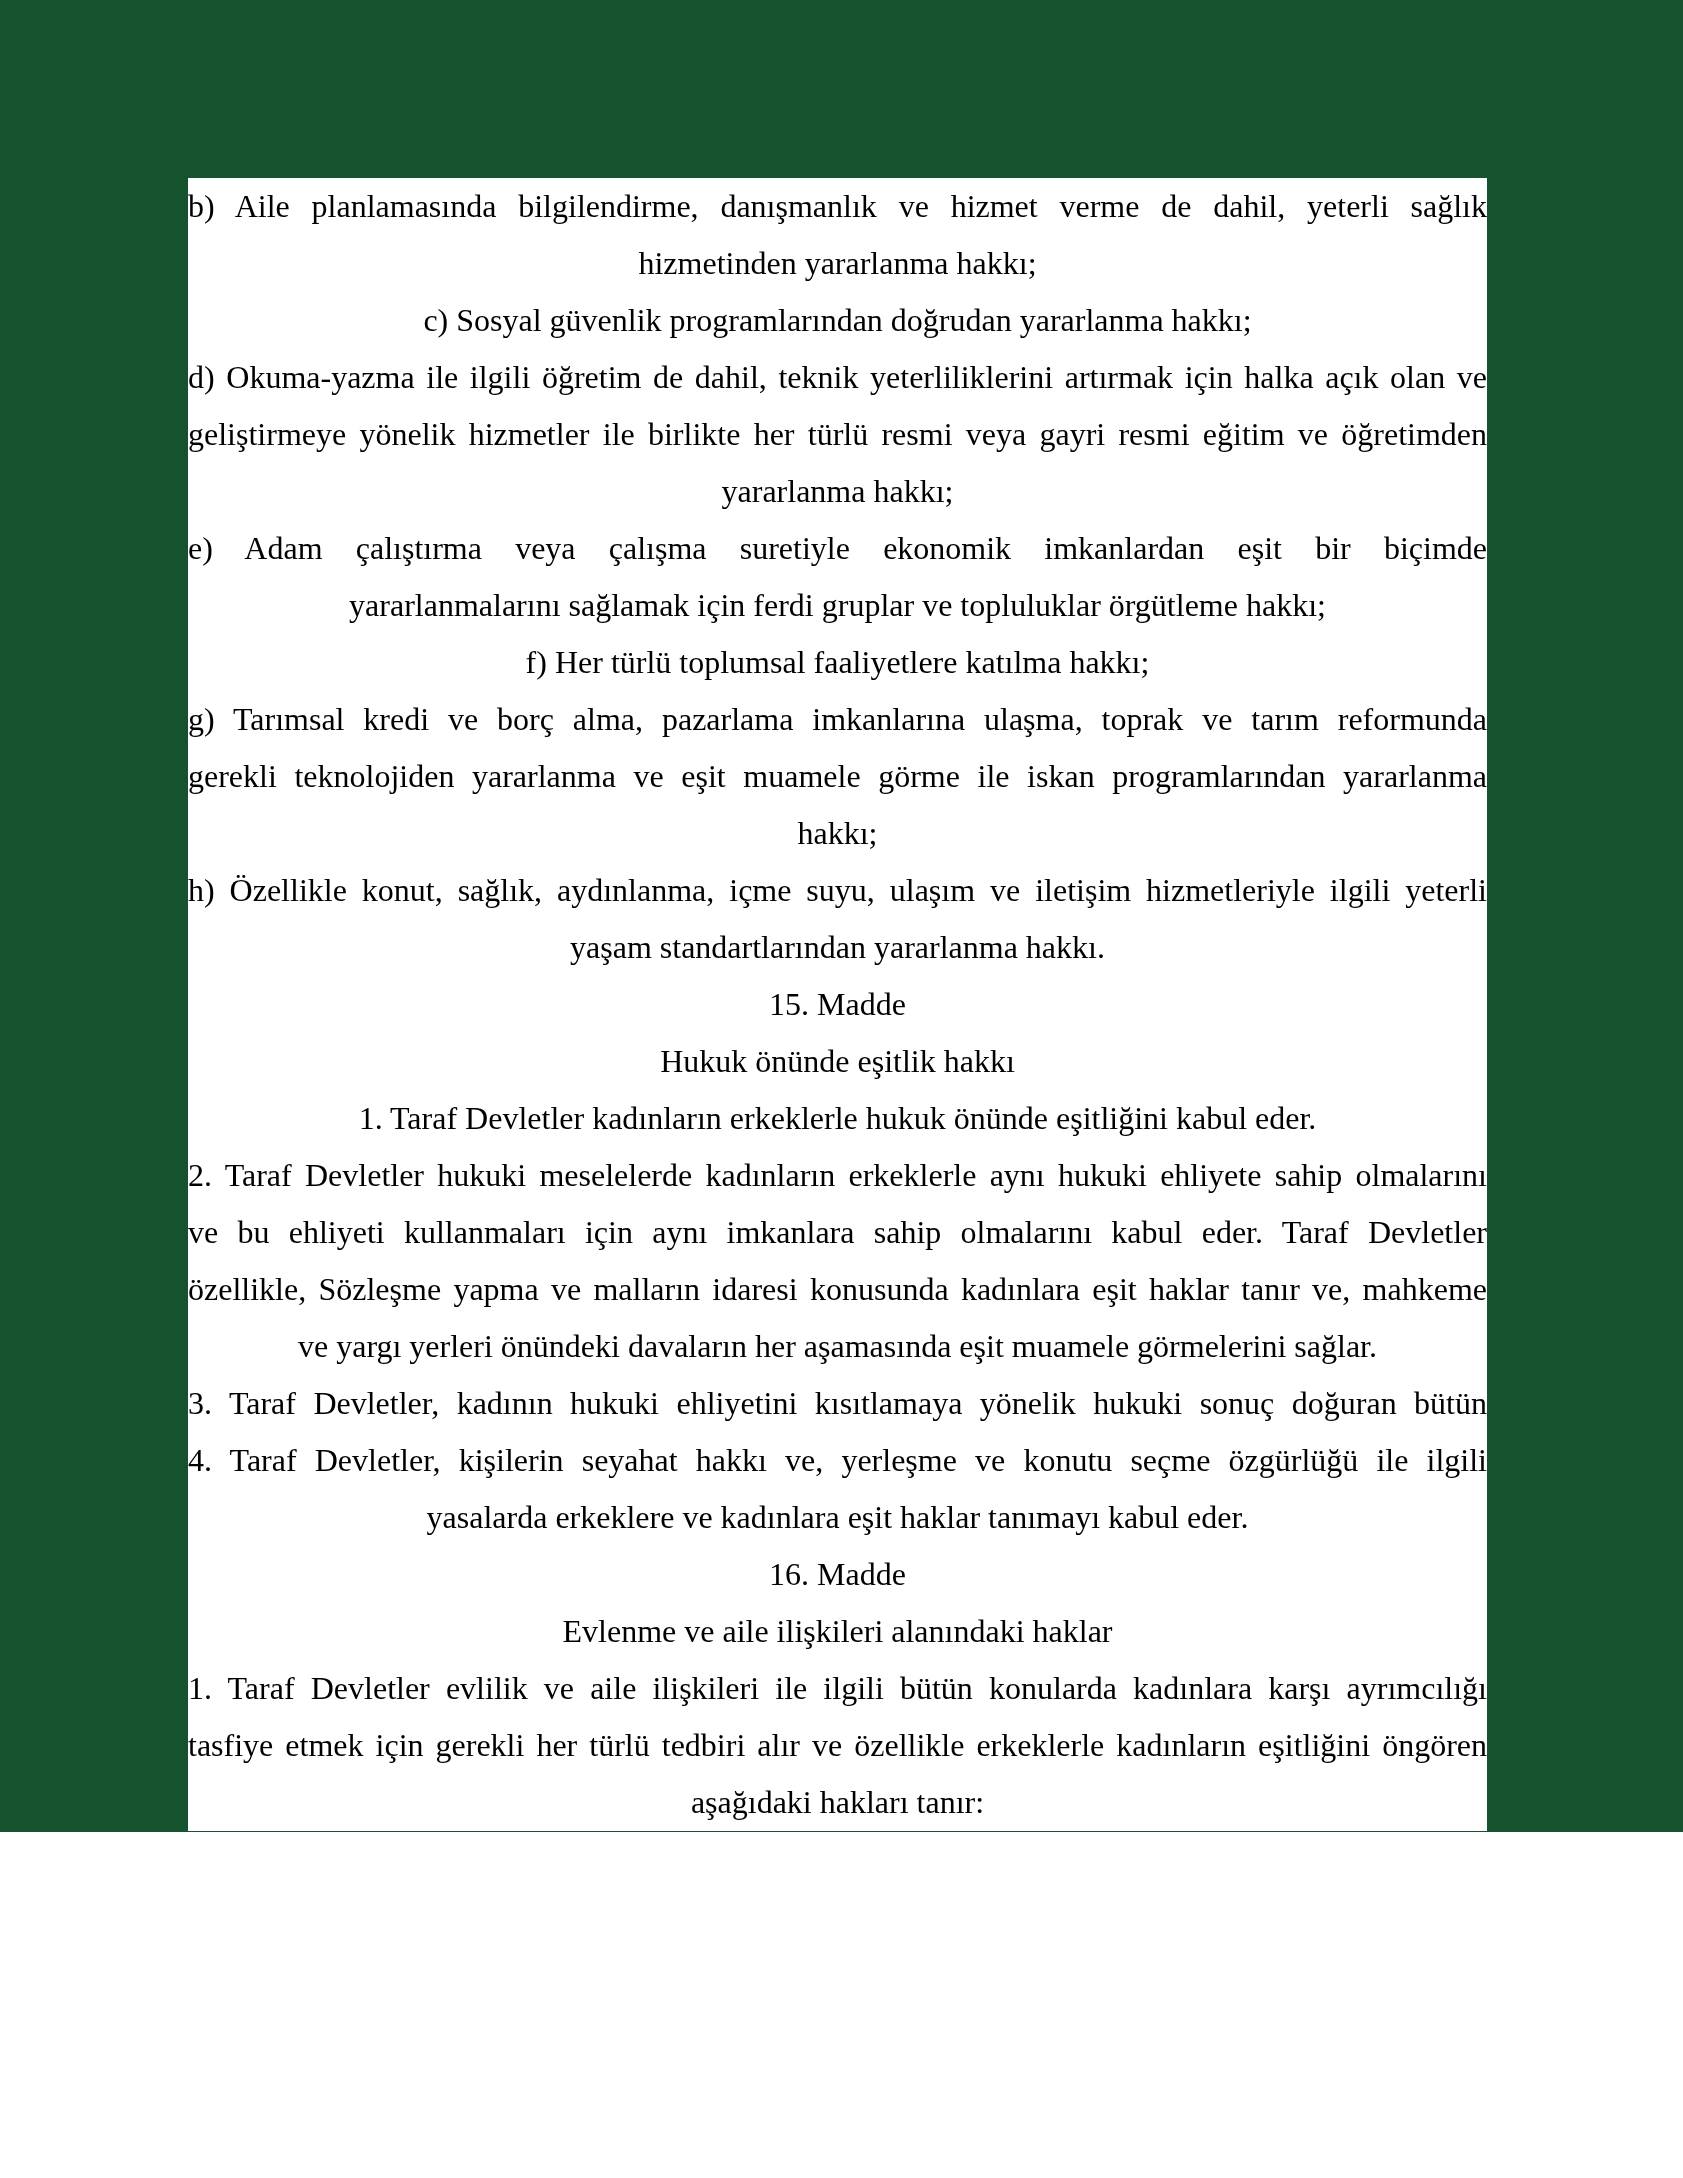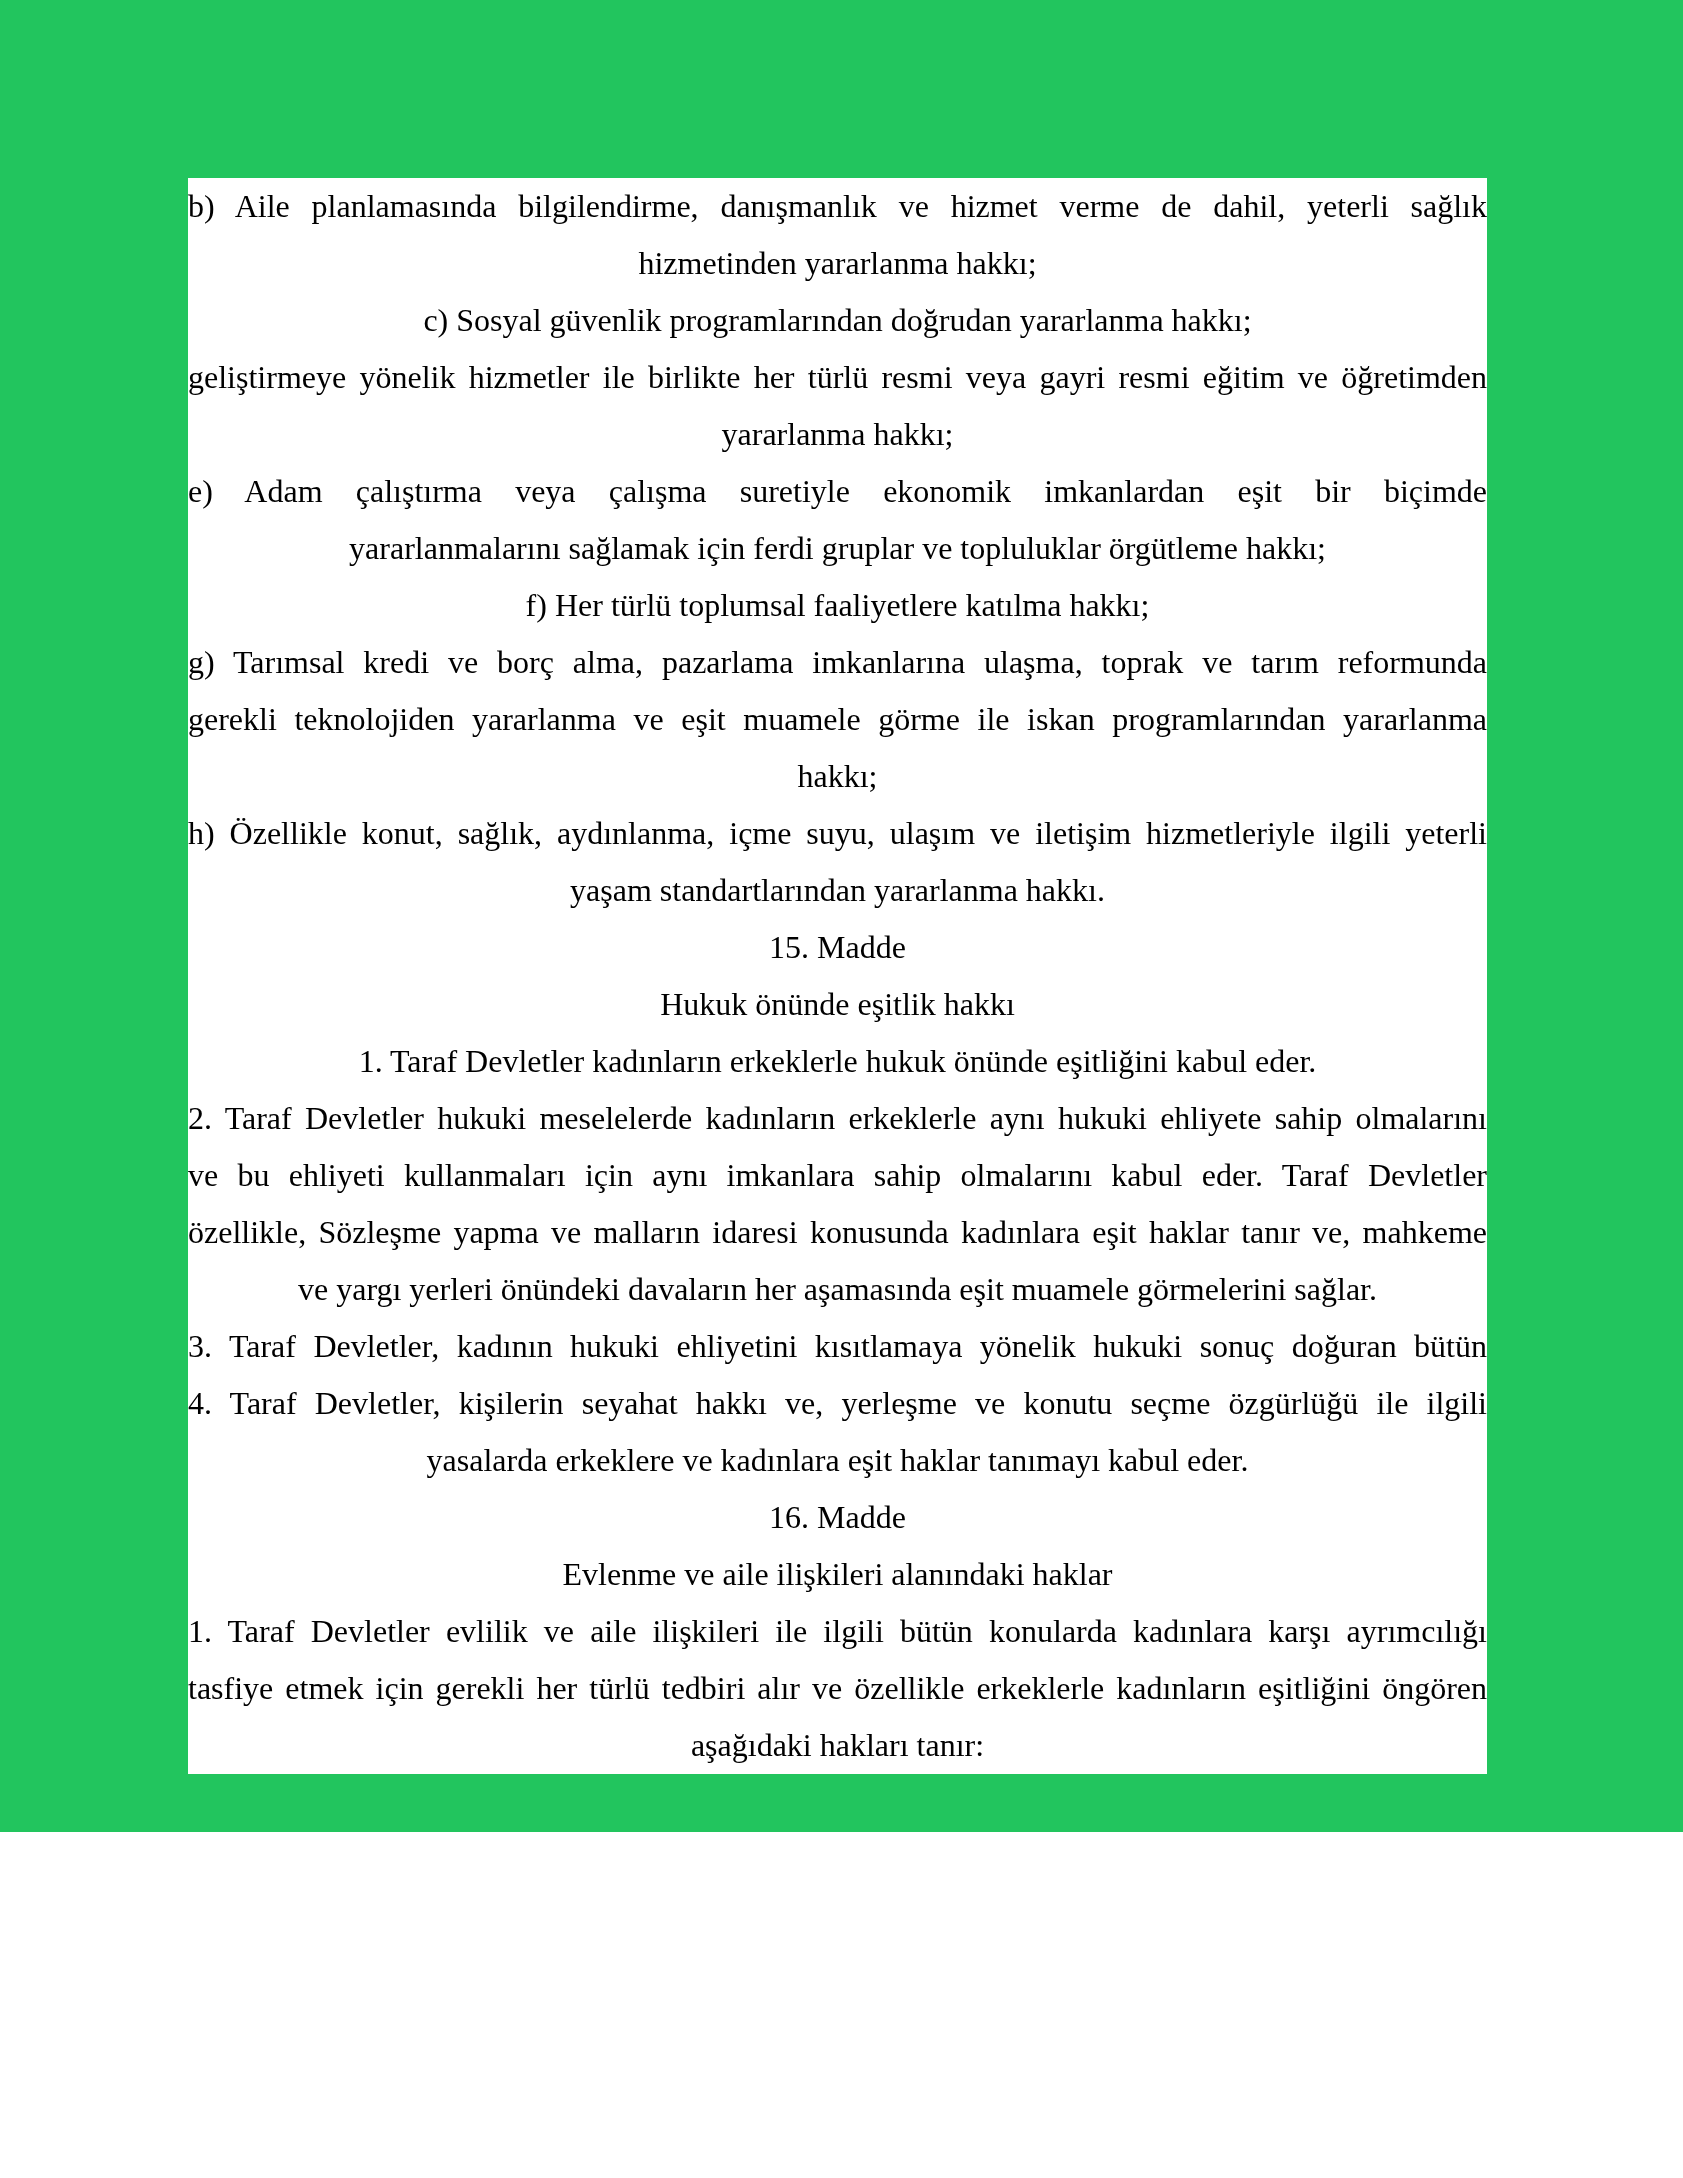--- a/index.html
+++ b/index.html
@@ -4,21 +4,21 @@
 <style>
   html, body {
     margin: 0;
     padding: 0;
     background: #ffffff;
   }
   .page {
     position: relative;
     width: 1683px;
     height: 1832px;
-    background: #22c55e;
+    background: #14532d;
     overflow: hidden;
   }
   .text-column {
     position: absolute;
     left: 188px;
     top: 178px;
     width: 1299px;
     font-family: "Liberation Serif", "DejaVu Serif", serif;
     font-size: 32px;
     line-height: 57px;
@@ -35,20 +35,21 @@
   }
 </style>
 </head>
 <body>
 
 <div class="page">
   <div class="text-column" style="background: rgb(255, 255, 255); color: rgb(0, 0, 0);">
       <div class="line fill">b) Aile planlamasında bilgilendirme, danışmanlık ve hizmet verme de dahil, yeterli sağlık</div>
       <div class="line">hizmetinden yararlanma hakkı;</div>
       <div class="line">c) Sosyal güvenlik programlarından doğrudan yararlanma hakkı;</div>
+      <div class="line fill">d) Okuma-yazma ile ilgili öğretim de dahil, teknik yeterliliklerini artırmak için halka açık olan ve</div>
       <div class="line fill">geliştirmeye yönelik hizmetler ile birlikte her türlü resmi veya gayri resmi eğitim ve öğretimden</div>
       <div class="line">yararlanma hakkı;</div>
       <div class="line fill">e) Adam çalıştırma veya çalışma suretiyle ekonomik imkanlardan eşit bir biçimde</div>
       <div class="line">yararlanmalarını sağlamak için ferdi gruplar ve topluluklar örgütleme hakkı;</div>
       <div class="line">f) Her türlü toplumsal faaliyetlere katılma hakkı;</div>
       <div class="line fill">g) Tarımsal kredi ve borç alma, pazarlama imkanlarına ulaşma, toprak ve tarım reformunda</div>
       <div class="line fill">gerekli teknolojiden yararlanma ve eşit muamele görme ile iskan programlarından yararlanma</div>
       <div class="line">hakkı;</div>
       <div class="line fill">h) Özellikle konut, sağlık, aydınlanma, içme suyu, ulaşım ve iletişim hizmetleriyle ilgili yeterli</div>
       <div class="line">yaşam standartlarından yararlanma hakkı.</div>

